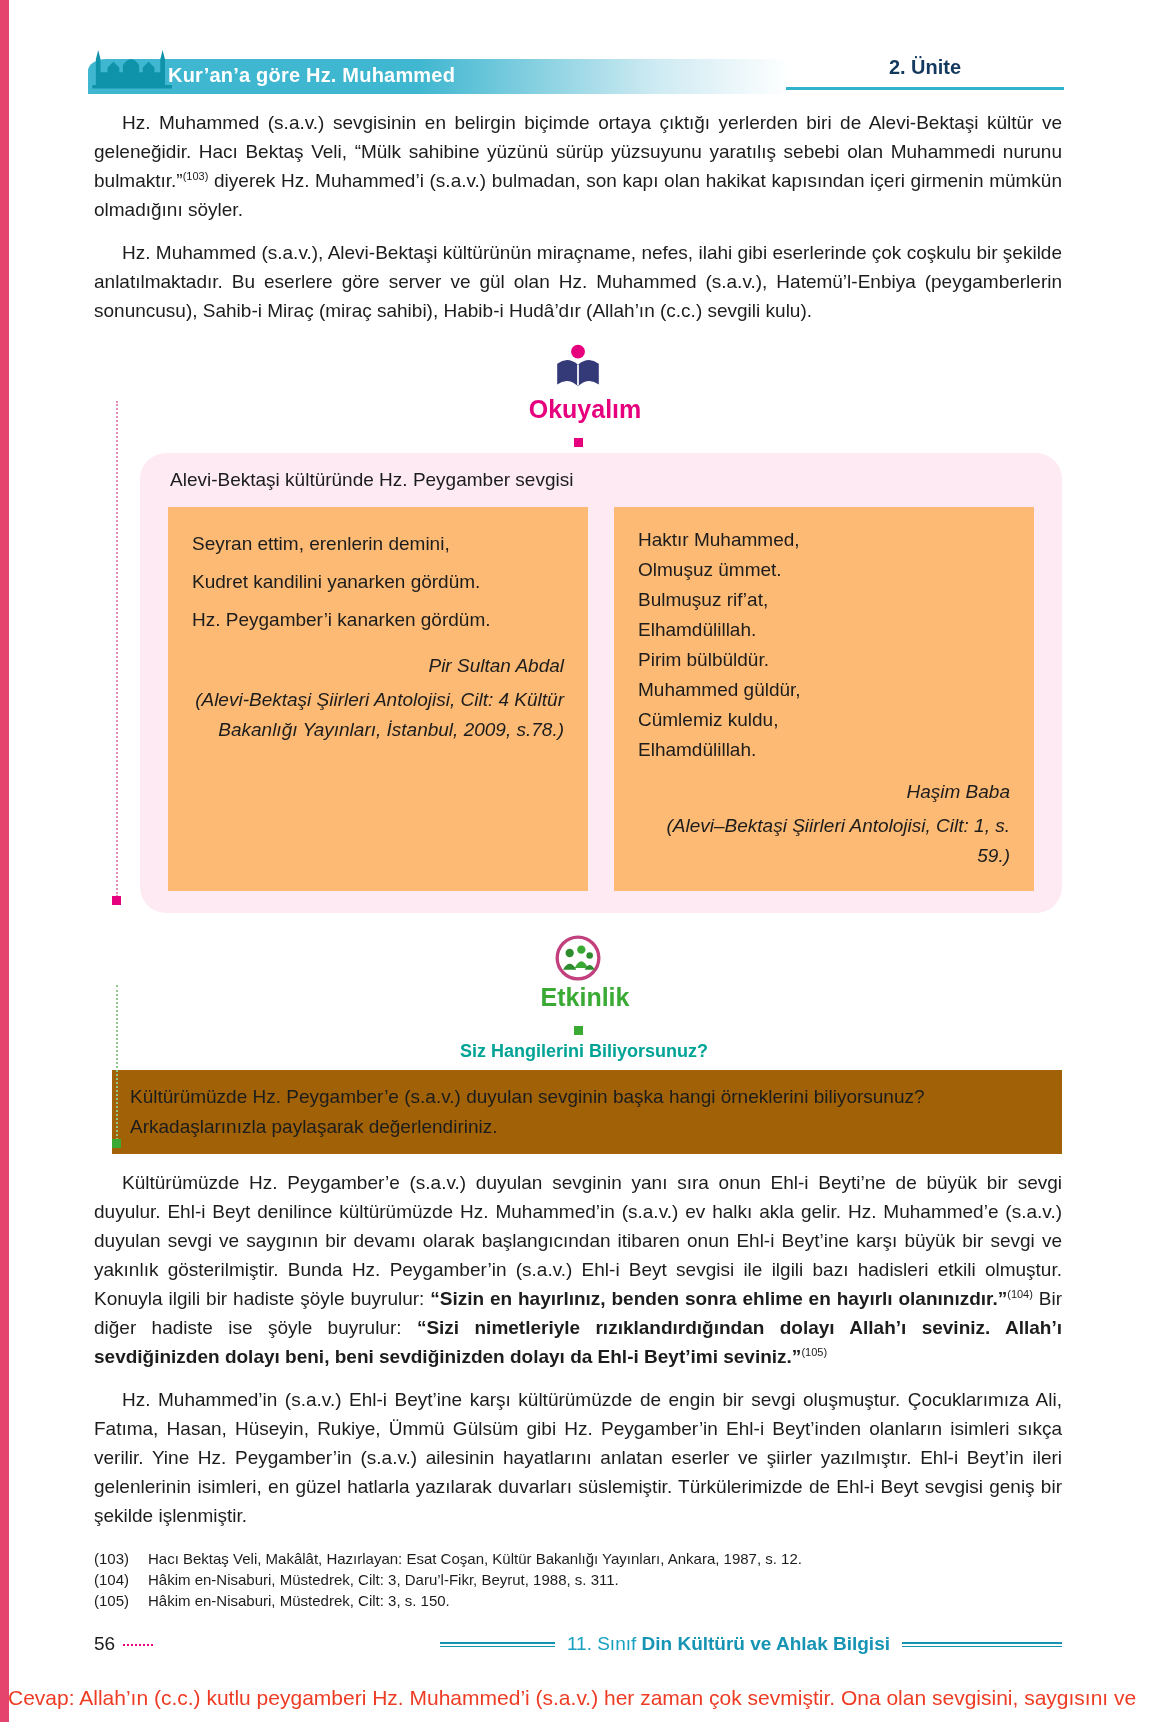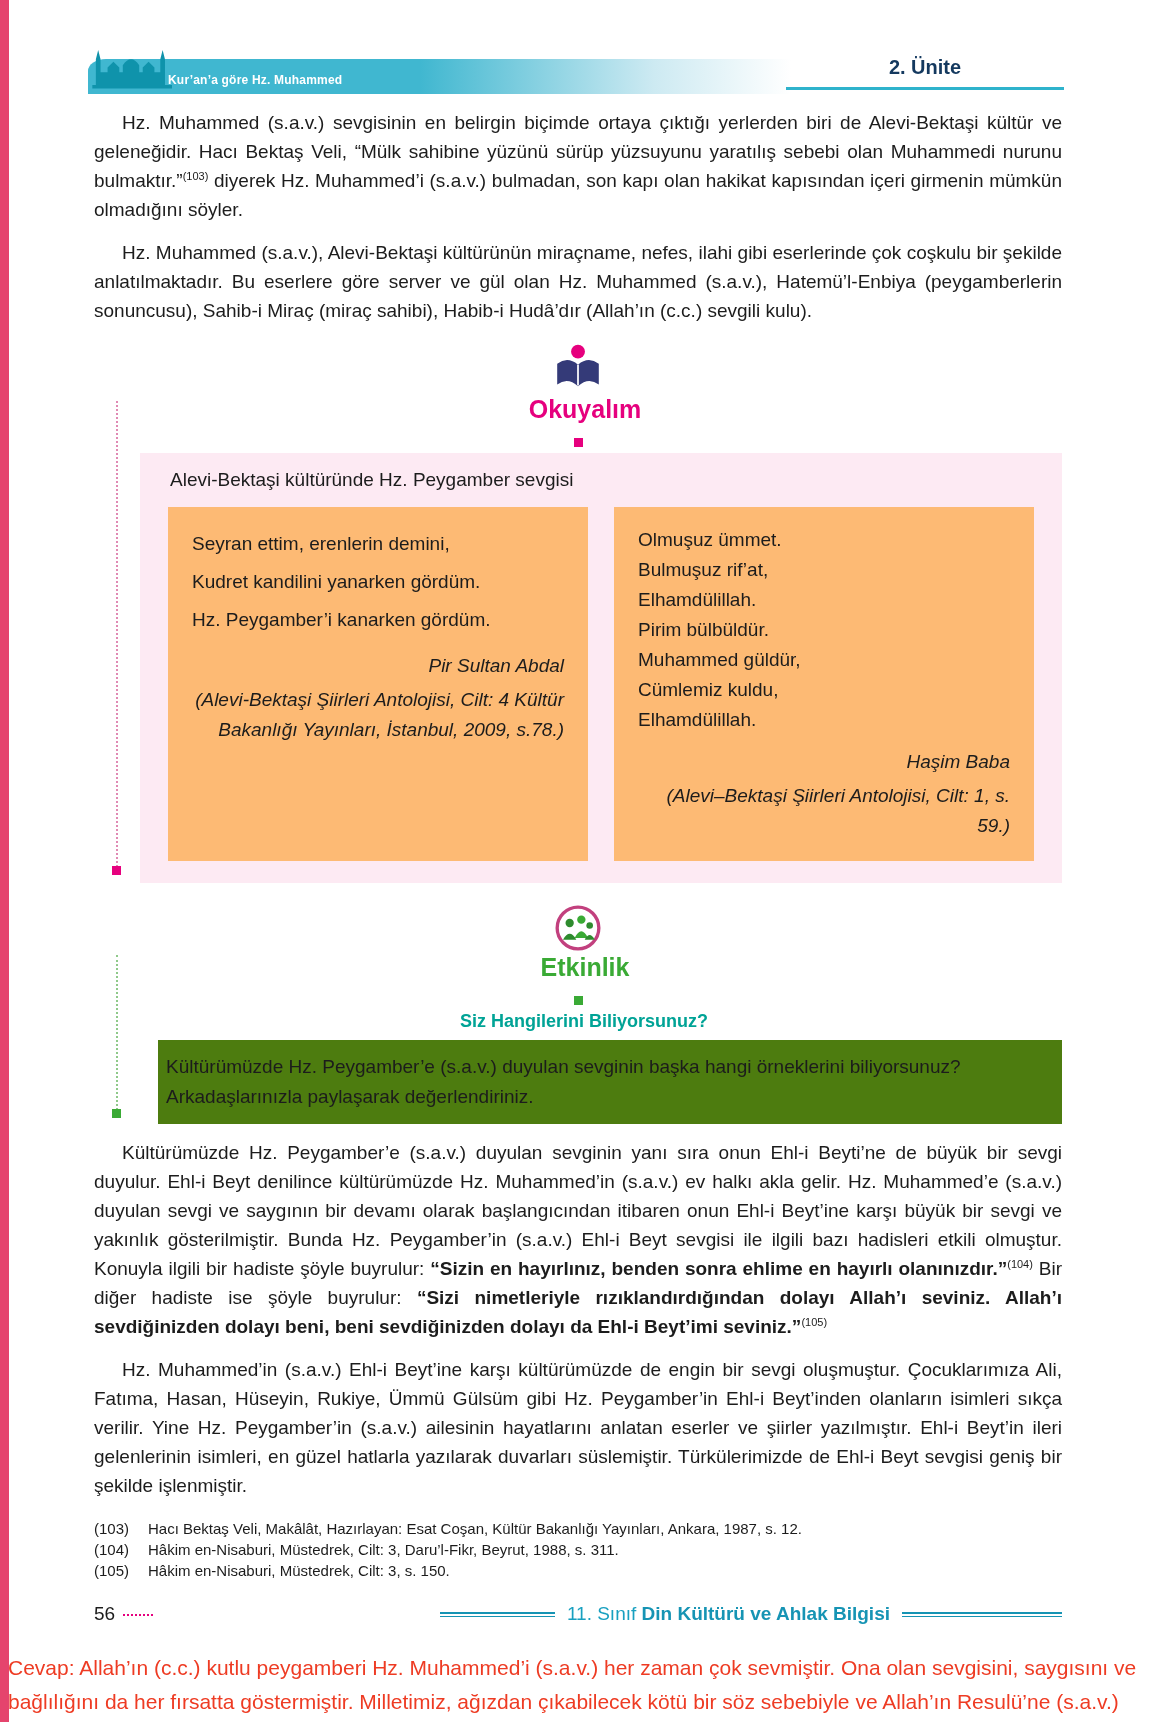--- a/index.html
+++ b/index.html
@@ -20,21 +20,21 @@
   
   .banner-wrap { position:relative; margin:56px 88px 0 88px; height:38px; }
   .banner {
     position:absolute; left:0; right:0; bottom:0; height:35px;
     background:linear-gradient(90deg,#40b7d0 0%,#40b7d0 34%,#cdeaf2 58%,#ffffff 72%);
     border-top-left-radius:18px 12px;
   }
   .mosque { position:absolute; left:2px; bottom:1px; }
   .banner-title {
     position:absolute; left:80px; bottom:7px;
-    color:#ffffff; font-weight:bold; font-size:12px; letter-spacing:.2px;
+    color:#ffffff; font-weight:bold; font-size:20px; letter-spacing:.2px;
   }
   .unit {
     position:absolute; right:0; top:0; width:278px; text-align:center;
     color:#14395f; font-weight:bold; font-size:20px;
     border-bottom:3px solid #2fb3cc; padding-bottom:8px;
   }
   
   main { margin:0 90px 0 94px; }
   p.body-par {
     font-size:19px; line-height:29px; text-align:justify;
@@ -57,41 +57,41 @@
   
   .okuyalim { margin-top:18px; }
   .okuyalim::before {
     content:""; position:absolute; left:22px; top:58px; bottom:16px;
     border-left:2px dotted #e08ab4;
   }
   .okuyalim::after {
     content:""; position:absolute; left:18px; bottom:8px;
     width:9px; height:9px; background:#e6007e;
   }
-  .pink-panel { margin-left:46px; margin-top:6px; background:#fdeaf3; padding:14px 20px 22px 20px; }
+  .pink-panel { margin-left:46px; margin-top:6px; background:#fdeaf3; padding:14px 20px 22px 20px;border-radius:26px; }
   .panel-subtitle { font-size:19px; margin:2px 0 16px 10px; }
   .poem-row { display:flex; gap:26px; padding:0 8px; }
   .poem-box { flex:1 1 0; background:#fdba74; padding:18px 24px 20px 24px; font-size:19px; }
   .poem1 .poem-line { line-height:38px; }
   .poem2 .poem-line { line-height:30px; }
   .poem-author { font-style:italic; text-align:right; margin-top:12px; line-height:30px; }
   .poem-cite { font-style:italic; text-align:right; line-height:30px; margin-top:4px; }
   
   .etkinlik { margin-top:20px; }
   .etkinlik::before {
     content:""; position:absolute; left:22px; top:52px; bottom:14px;
     border-left:2px dotted #8fc98a;
   }
   .etkinlik::after {
     content:""; position:absolute; left:18px; bottom:6px;
     width:9px; height:9px; background:#3aaa35;
   }
   .green-box {
-    margin-left:64px; margin-top:8px; background:#4d7c0f;
-    padding:12px 8px; font-size:19px; line-height:30px;
+    margin-left:18px; margin-top:8px; background:#a16207;
+    padding:12px 18px; font-size:19px; line-height:30px;
   }
   
   .footnotes { margin-top:18px; font-size:15px; line-height:21px; }
   .fn-row { display:flex; }
   .fn-num { flex:none; width:54px; }
   .fn-text { flex:1; }
   
   .pagefoot { display:flex; align-items:center; margin:22px 90px 0 94px; }
   .pageno { font-size:19px; }
   .pageno-dash { width:30px; border-top:2px dotted #e6007e; margin-left:8px; margin-top:2px; }
@@ -146,20 +146,21 @@
         <div class="panel-subtitle">Alevi-Bektaşi kültüründe Hz. Peygamber sevgisi</div>
         <div class="poem-row">
           <div class="poem-box poem1">
             <div class="poem-line">Seyran ettim, erenlerin demini,</div>
             <div class="poem-line">Kudret kandilini yanarken gördüm.</div>
             <div class="poem-line">Hz. Peygamber’i kanarken gördüm.</div>
             <div class="poem-author">Pir Sultan Abdal</div>
             <div class="poem-cite">(Alevi-Bektaşi Şiirleri Antolojisi, Cilt: 4 Kültür Bakanlığı Yayınları, İstanbul, 2009, s.78.)</div>
           </div>
           <div class="poem-box poem2">
+            <div class="poem-line">Haktır Muhammed,</div>
             <div class="poem-line">Olmuşuz ümmet.</div>
             <div class="poem-line">Bulmuşuz rif’at,</div>
             <div class="poem-line">Elhamdülillah.</div>
             <div class="poem-line">Pirim bülbüldür.</div>
             <div class="poem-line">Muhammed güldür,</div>
             <div class="poem-line">Cümlemiz kuldu,</div>
             <div class="poem-line">Elhamdülillah.</div>
             <div class="poem-author">Haşim Baba</div>
             <div class="poem-cite">(Alevi–Bektaşi Şiirleri Antolojisi, Cilt: 1, s. 59.)</div>
           </div>

